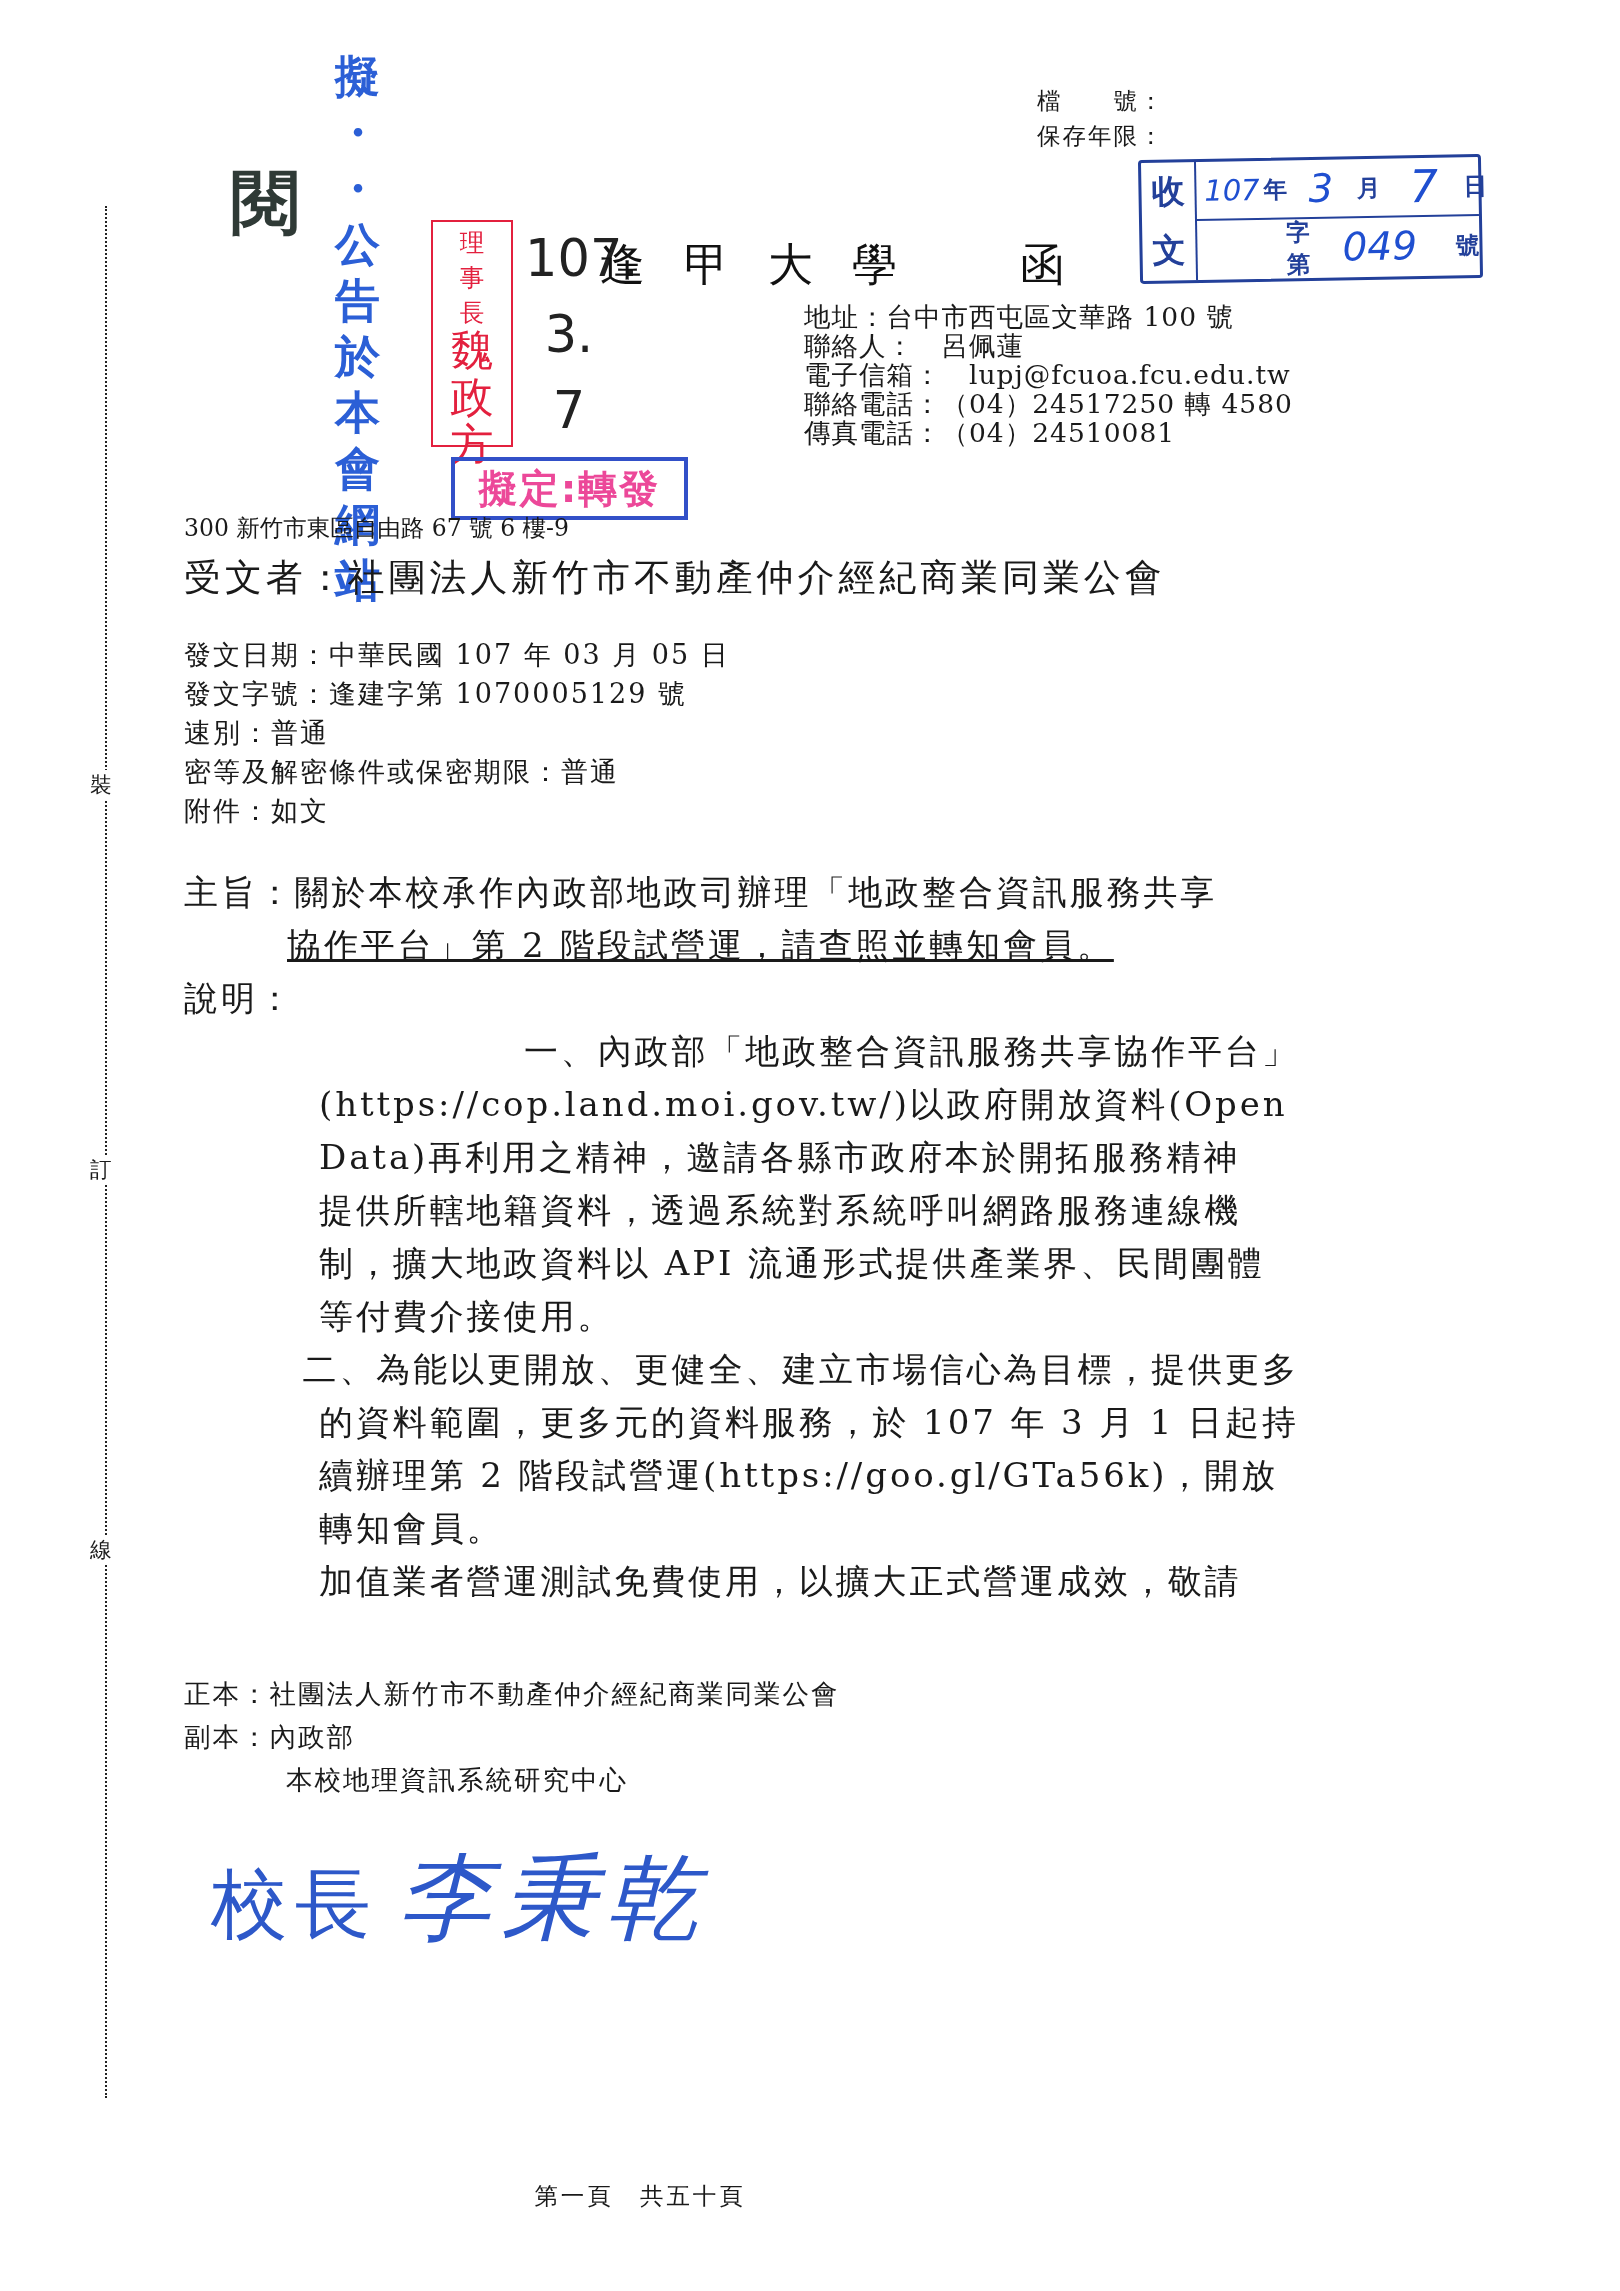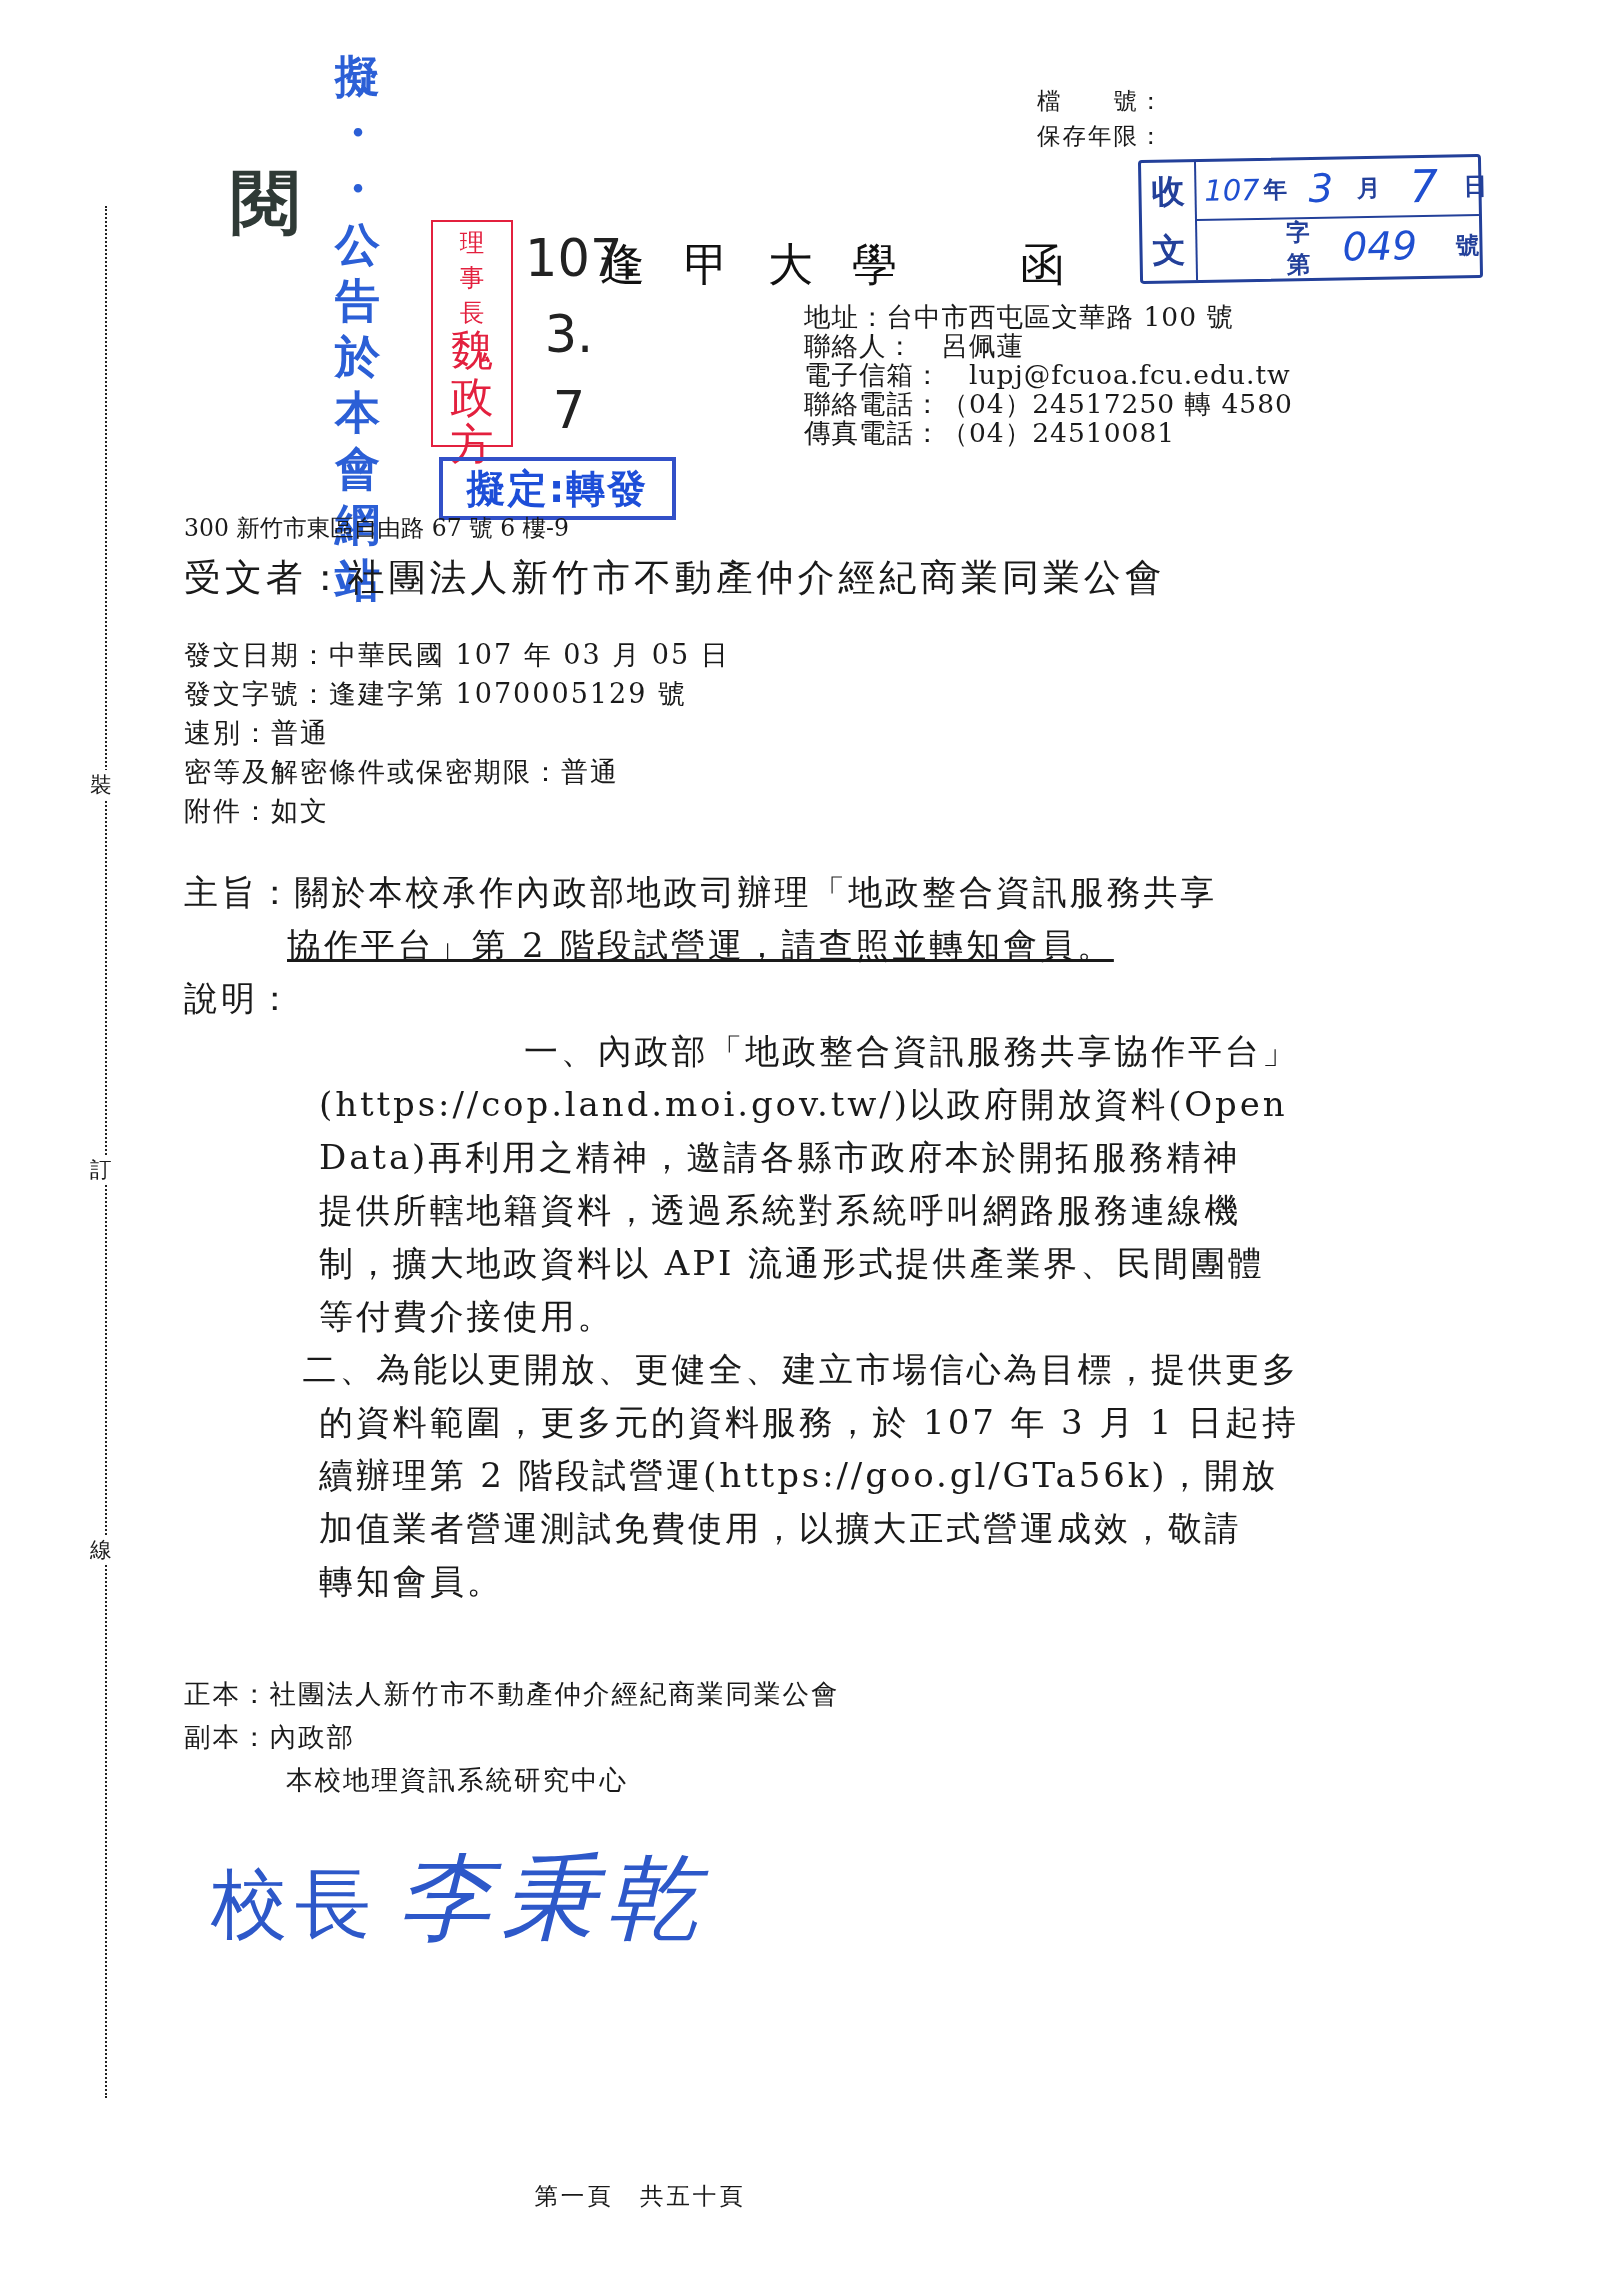--- a/index.html
+++ b/index.html
@@ -51,22 +51,22 @@
     }
     .red-seal .small { font-size: 24.5px; line-height: 29px; margin-top: 5.9px; }
     .red-seal .big { font-size: 43px; line-height: 47px; }
     
     .hand-date {
       position: absolute; left: 525px; top: 221px; width: 88px; color: #222;
       font-family: "DejaVu Sans", sans-serif; font-size: 51px; line-height: 76px; text-align: center;
     }
     
     .blue-box {
-      position: absolute; left: 439px; top: 457px; width: 229px; height: 55px;
-      border: 4.9px solid #3250c8; color: #1d4ed8; font-size: 39px; font-weight: bold;
+      position: absolute; left: 451px; top: 457px; width: 229px; height: 55px;
+      border: 4.9px solid #3250c8; color: #ec4899; font-size: 39px; font-weight: bold;
       display: flex; align-items: center; justify-content: center; letter-spacing: 2px;
       font-family: "DejaVu Sans", sans-serif;
     }
     .title {
       position: absolute; left: 600px; top: 235px; font-size: 45px; letter-spacing: 39px; color: #111;
     }
     .contact { position: absolute; left: 804px; top: 302px; font-size: 26.5px; line-height: 29px; letter-spacing: 1px; }
     .recipient-addr { position: absolute; left: 184px; top: 512px; font-size: 23.5px; letter-spacing: 0px; }
     .recipient { position: absolute; left: 184px; top: 553px; font-size: 37px; letter-spacing: 3.9px; }
     .docinfo { position: absolute; left: 184px; top: 635px; font-size: 27px; line-height: 39px; letter-spacing: 2px; }
@@ -181,22 +181,22 @@
   <div class="item-first">一、內政部「地政整合資訊服務共享協作平台」</div>
   <div class="indent2">(https://cop.land.moi.gov.tw/)以政府開放資料(Open</div>
   <div class="indent2">Data)再利用之精神，邀請各縣市政府本於開拓服務精神</div>
   <div class="indent2">提供所轄地籍資料，透過系統對系統呼叫網路服務連線機</div>
   <div class="indent2">制，擴大地政資料以 API 流通形式提供產業界、民間團體</div>
   <div class="indent2">等付費介接使用。</div>
 
   <div class="item-first">二、為能以更開放、更健全、建立市場信心為目標，提供更多</div>
   <div class="indent2">的資料範圍，更多元的資料服務，於 107 年 3 月 1 日起持</div>
   <div class="indent2">續辦理第 2 階段試營運(https://goo.gl/GTa56k)，開放</div>
+  <div class="indent2">轉知會員。</div>
   <div class="indent2">加值業者營運測試免費使用，以擴大正式營運成效，敬請</div>
-  <div class="indent2">轉知會員。</div>
 </div>
 
 <div class="cc-block">
   <div>正本：社團法人新竹市不動產仲介經紀商業同業公會</div>
   <div>副本：內政部</div>
   <div class="indent">本校地理資訊系統研究中心</div>
 </div>
 
 <div class="signature">
   <span>校長</span><span class="name">李秉乾</span>

